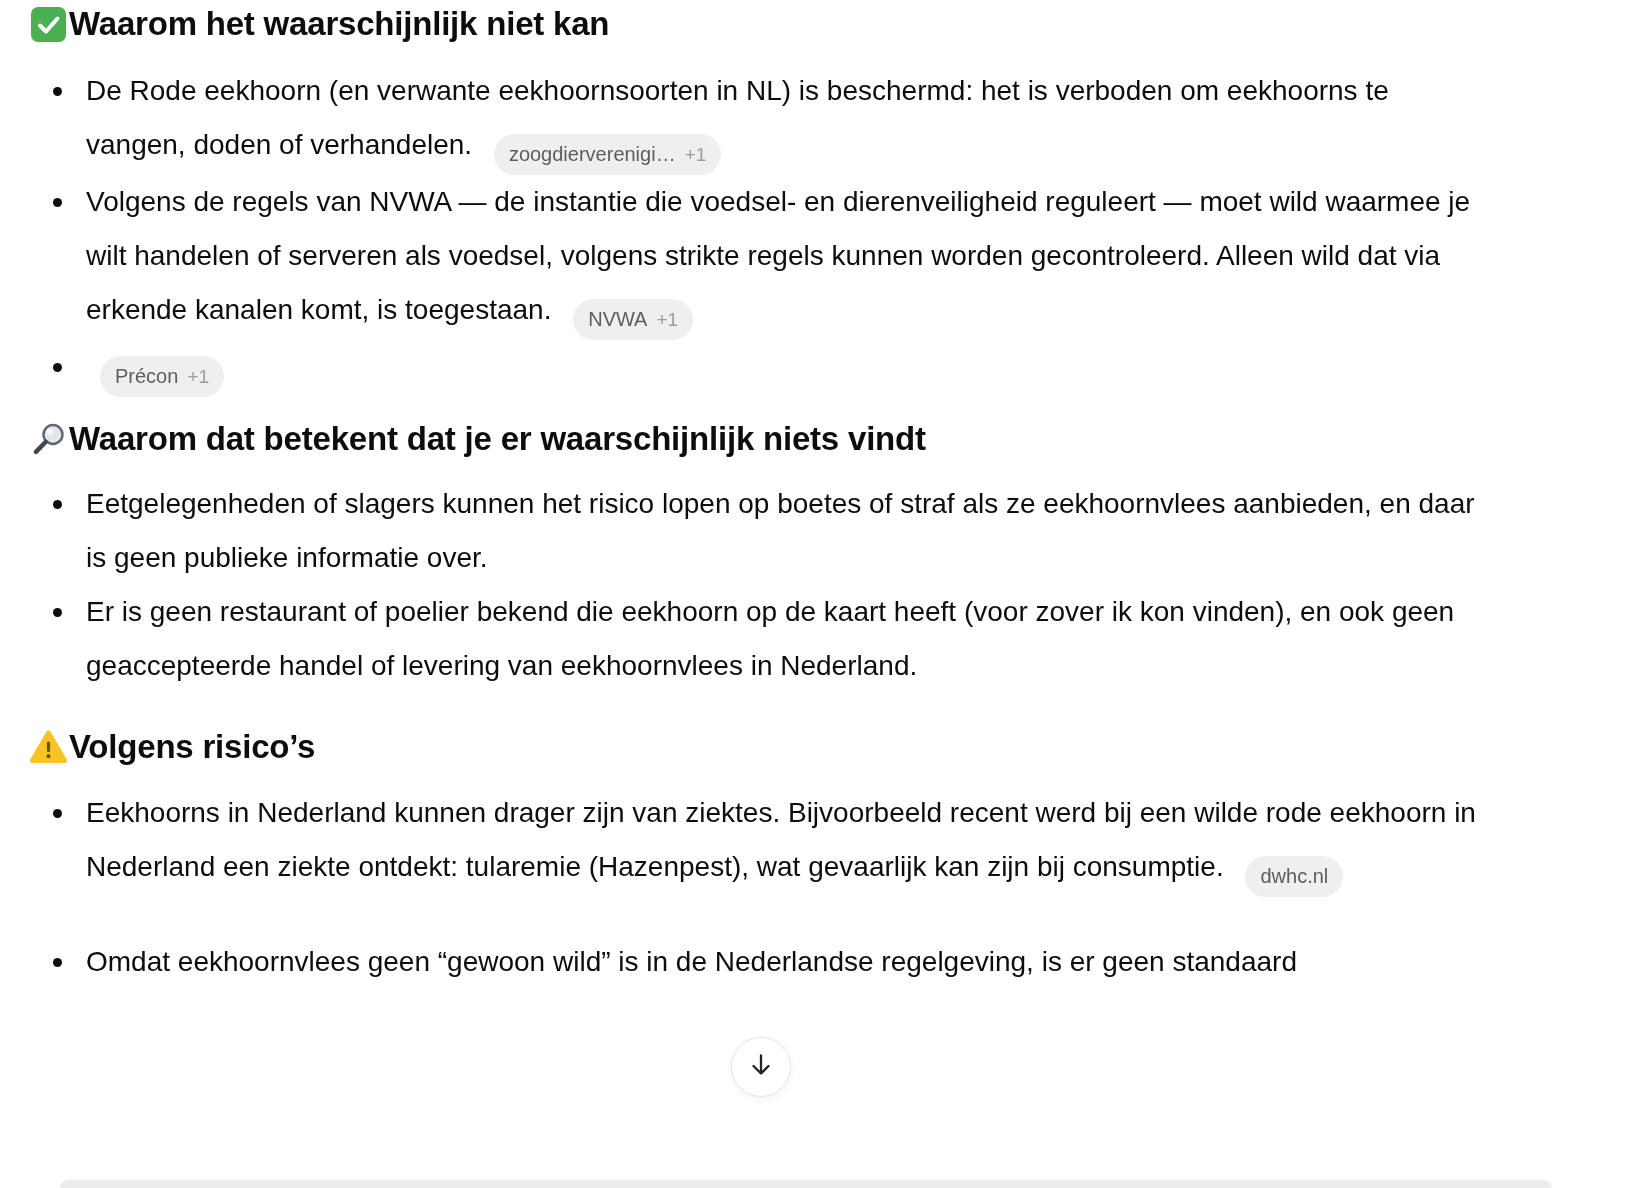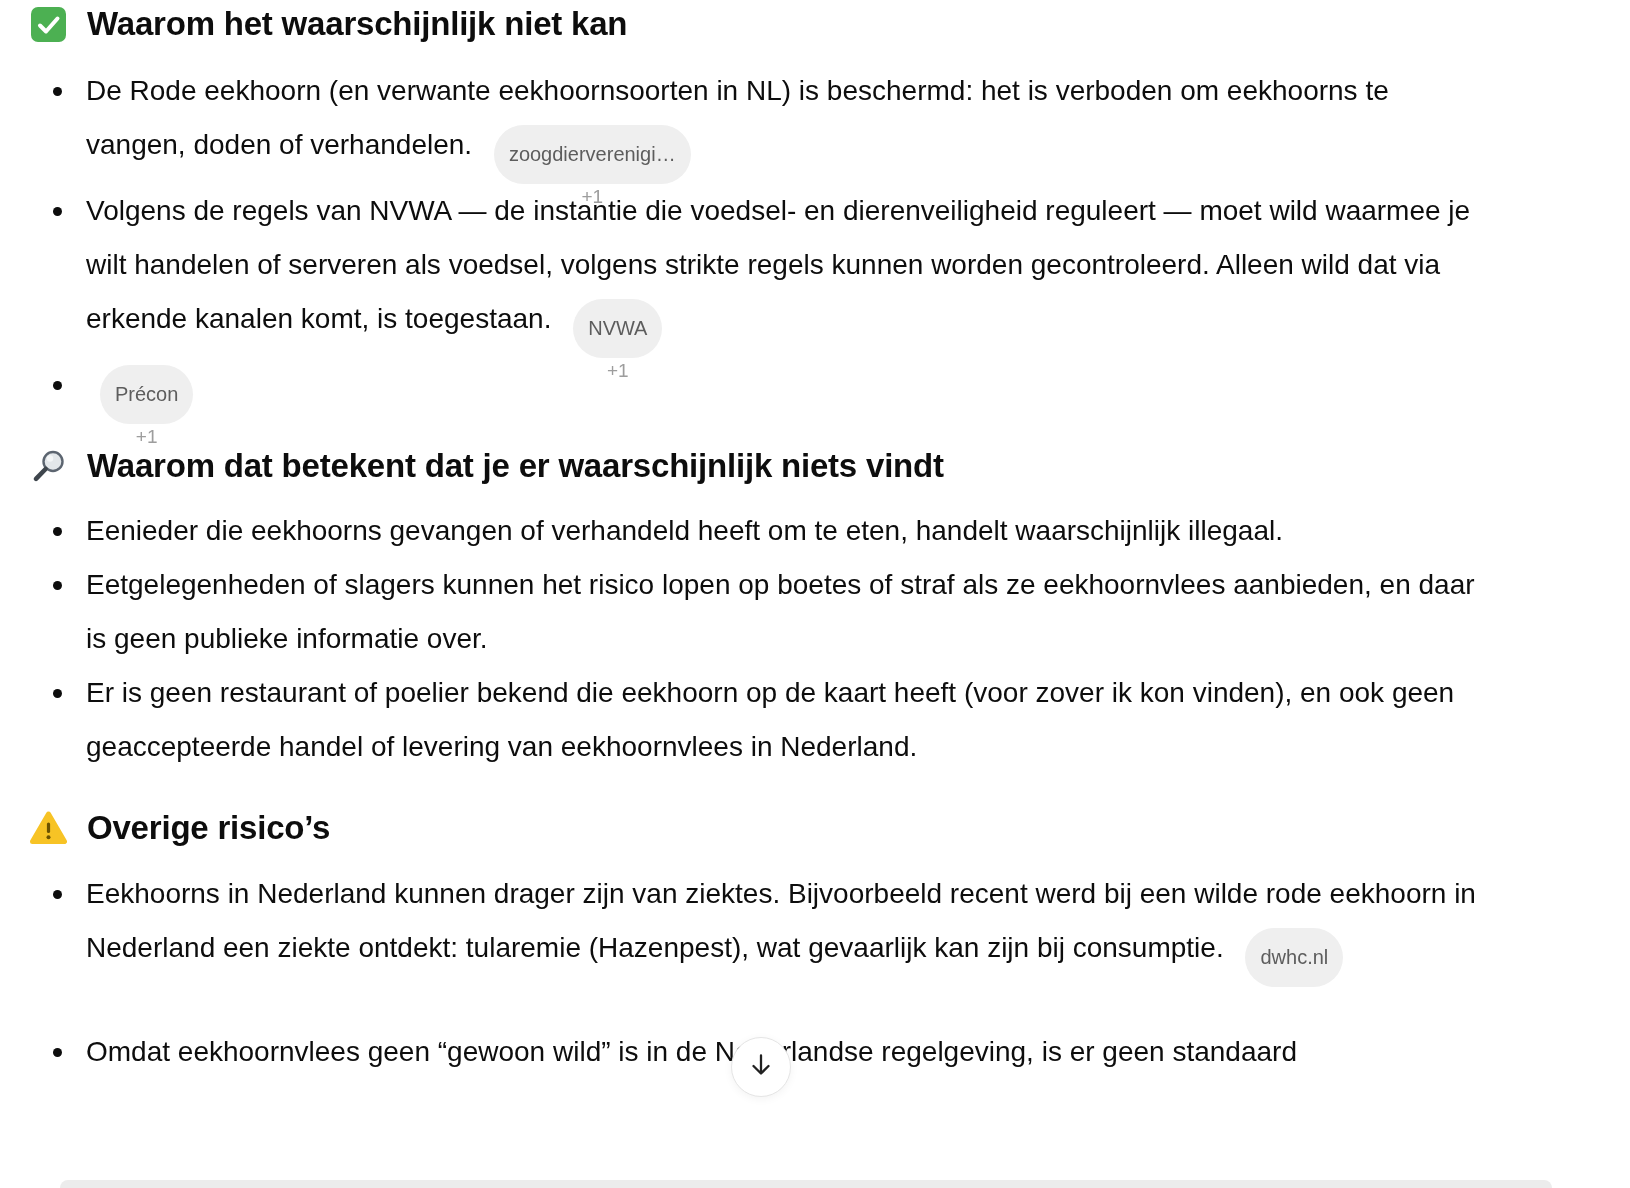--- a/index.html
+++ b/index.html
@@ -4,39 +4,39 @@
 <style>
   html,body { margin:0; padding:0; }
   body {
     width:1630px; height:1188px; overflow:hidden; position:relative;
     background:#ffffff; color:#0d0d0d;
     font-family:"Liberation Sans", sans-serif;
   }
   .doc { padding:2px 0 0 30px; width:1540px; box-sizing:border-box; }
   h2.sec {
     margin:0; font-size:33px; font-weight:700; line-height:44px;
-    display:flex; align-items:center; gap:20px; letter-spacing:-0.2px;
+    display:flex; align-items:center; gap:2px; letter-spacing:-0.2px;
   }
   .sec .emoji { width:37px; height:37px; flex:0 0 auto; display:inline-block; }
   .s2 h2.sec { margin-top:20px; }
   .s3 h2.sec { margin-top:32px; }
   ul.blt { list-style:none; margin:18px 0 0 0; padding:0; font-size:28px; line-height:54px; }
   .s2 ul.blt { margin-top:16px; }
   .s3 ul.blt { margin-top:17px; }
   ul.blt li { position:relative; padding-left:56px; padding-right:60px; }
   ul.blt li::before {
     content:""; position:absolute; left:23px; top:23px;
     width:9px; height:9px; border-radius:50%; background:#0d0d0d;
   }
   ul.blt li.spaced { margin-top:38px; }
   .pill {
     display:inline-flex; align-items:center; gap:9px;
     background:#efefef; border-radius:999px; height:33px; line-height:33px;
-    padding:13px 15px; margin-left:14px; vertical-align:-7px;
-    font-size:20px; color:#5d5d5d; cursor:pointer; white-space:nowrap;flex-direction:column;
+    padding:4px 15px; margin-left:14px; vertical-align:-7px;
+    font-size:20px; color:#5d5d5d; cursor:pointer; white-space:nowrap;
   }
   .pill .plus { color:#9d9d9d; font-size:19px; }
   .scrollbtn {
     position:absolute; left:731px; top:1037px; width:60px; height:60px;
     border-radius:50%; background:#ffffff; border:1.5px solid #e5e5e5;
     box-sizing:border-box; display:flex; align-items:center; justify-content:center;
     box-shadow:0 2px 8px rgba(0,0,0,0.05); cursor:pointer;
   }
   .cutoff {
     position:absolute; left:60px; bottom:0; width:1492px; height:8px;
@@ -88,41 +88,38 @@
         <svg width="37" height="37" viewBox="0 0 37 37">
             <circle cx="23" cy="13.5" r="9.5" fill="#e3e7ea" stroke="#5c6570" stroke-width="2.4"></circle>
             <circle cx="20" cy="10.5" r="3.2" fill="#f4f6f7"></circle>
             <line x1="15.6" y1="21" x2="6" y2="30.8" stroke="#3f464d" stroke-width="4.6" stroke-linecap="round"></line>
           </svg>
       </span>
       <span>Waarom dat betekent dat je er waarschijnlijk niets vindt</span>
     </h2>
     <ul class="blt">
       <li>
-        <span>Eenieder die eekhoorns gevangen of verhandeld heeft om te eten, handelt waarschijnlijk illegaal.</span>
-      </li>
-      <li>
         <span>Eetgelegenheden of slagers kunnen het risico lopen op boetes of straf als ze eekhoornvlees aanbieden, en daar is geen publieke informatie over.</span>
       </li>
       <li>
         <span>Er is geen restaurant of poelier bekend die eekhoorn op de kaart heeft (voor zover ik kon vinden), en ook geen geaccepteerde handel of levering van eekhoornvlees in Nederland.</span>
       </li>
     </ul>
   </section>
 
   <section class="s3">
     <h2 class="sec">
       <span class="emoji">
         <svg width="37" height="37" viewBox="0 0 37 37">
             <path d="M18.5 4 L34.5 31.5 H2.5 Z" fill="#f7c325" stroke="#f7c325" stroke-width="5" stroke-linejoin="round"></path>
             <rect x="16.9" y="12.5" width="3.2" height="10.5" rx="1.6" fill="#6b5200"></rect>
             <circle cx="18.5" cy="27.2" r="2" fill="#6b5200"></circle>
           </svg>
       </span>
-      <span>Overige risico’s</span>
+      <span>Volgens risico’s</span>
     </h2>
     <ul class="blt">
       <li>
         <span>Eekhoorns in Nederland kunnen drager zijn van ziektes. Bijvoorbeeld recent werd bij een wilde rode eekhoorn in Nederland een ziekte ontdekt: tularemie (Hazenpest), wat gevaarlijk kan zijn bij consumptie.</span>
         <span class="pill">
             <span class="src">dwhc.nl</span>
           </span>
       </li>
       <li class="spaced">
         <span>Omdat eekhoornvlees geen “gewoon wild” is in de Nederlandse regelgeving, is er geen standaard</span>

